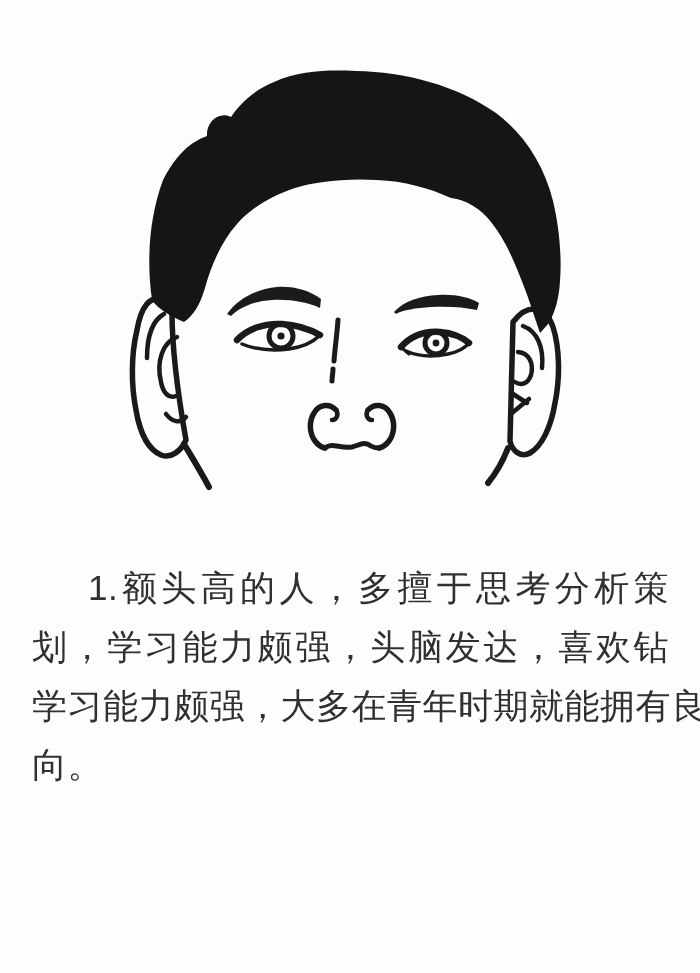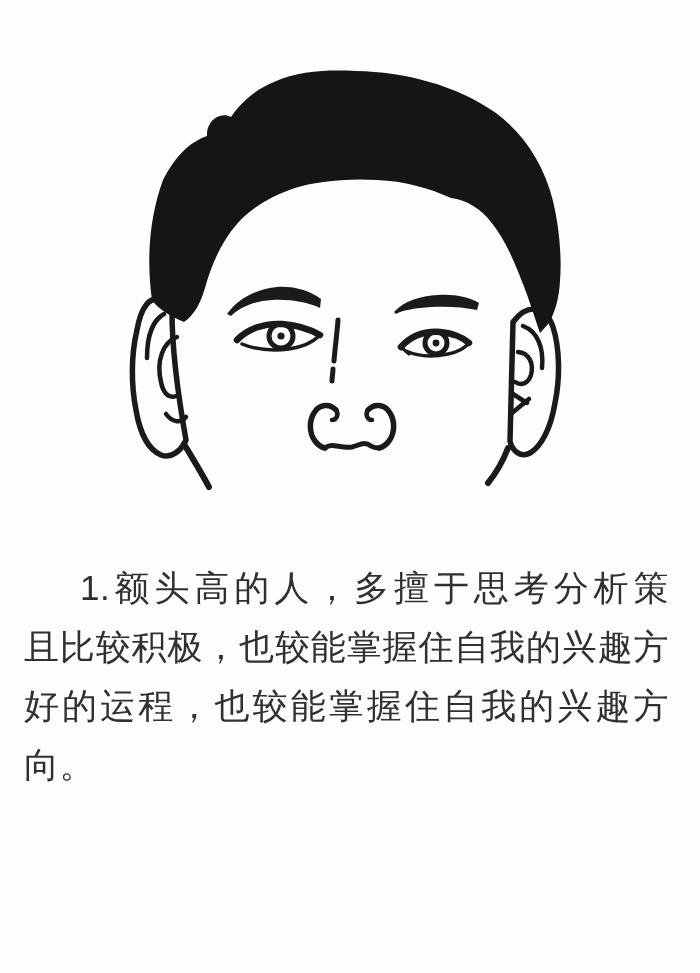--- a/index.html
+++ b/index.html
@@ -21,21 +21,21 @@
     width: 700px;
     height: 520px;
   }
   .face-wrap svg {
     display: block;
     width: 700px;
     height: 520px;
   }
   .article-text {
     position: absolute;
-    left: 24px;
+    left: 32px;
     right: 31px;
     top: 558px;
     color: #303030;
     font-size: 35px;
     line-height: 59px;
     letter-spacing: 0.5px;
   }
   .t-line {
     text-align: justify;
     text-align-last: justify;
@@ -123,16 +123,16 @@
         <path d="M368,410 C374,403 385,404 390,413 C395,421 395,433 389,441 C386,445 383,447 379,448" stroke-width="5.5"></path>
         <path d="M368,410 C365,414 367,420 372,420" stroke-width="4.5"></path>
         <path d="M325,448 C332,442 340,449 352,447 C360,445 364,441 371,446 C374,448 377,448 379,448" stroke-width="5"></path>
       </g>
     </g>
   </svg>
 </div>
 
 <div class="article-text">
   <div class="t-line t-first">1.额头高的人，多擅于思考分析策</div>
-  <div class="t-line">且比较积极，也较能掌握住自我的兴趣方</div>
-  <div class="t-line">好的运程，也较能掌握住自我的兴趣方</div>
+  <div class="t-line">划，学习能力颇强，头脑发达，喜欢钻</div>
+  <div class="t-line">学习能力颇强，大多在青年时期就能拥有良</div>
   <div class="t-line t-last">向。</div>
 </div>
 
 </body></html>

